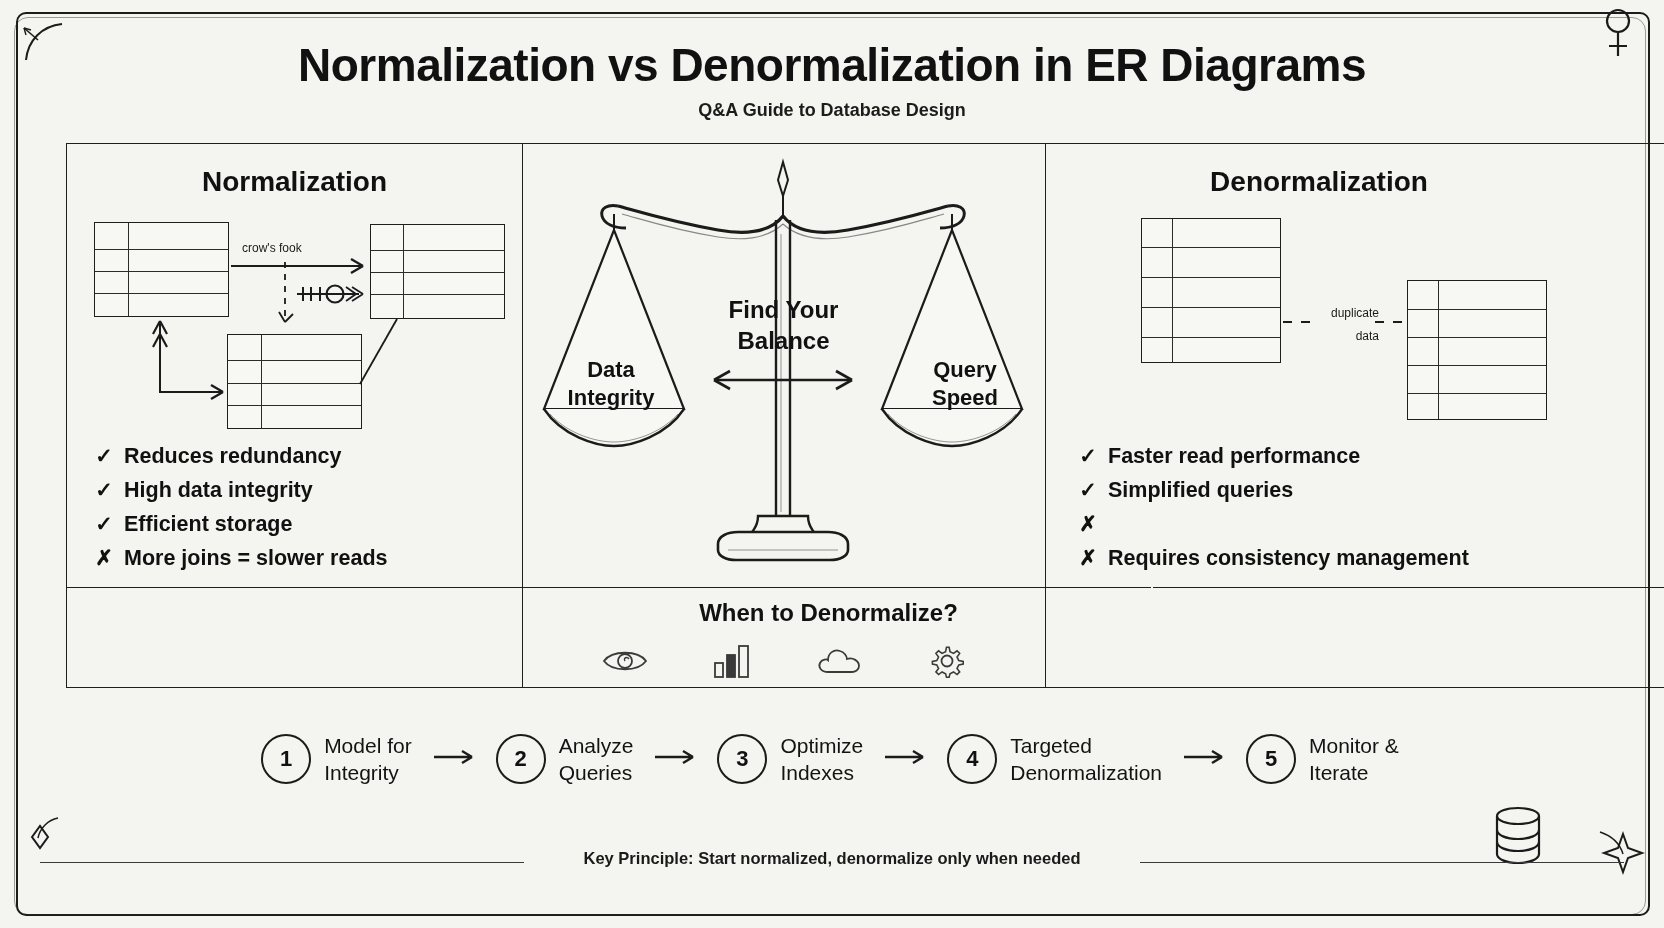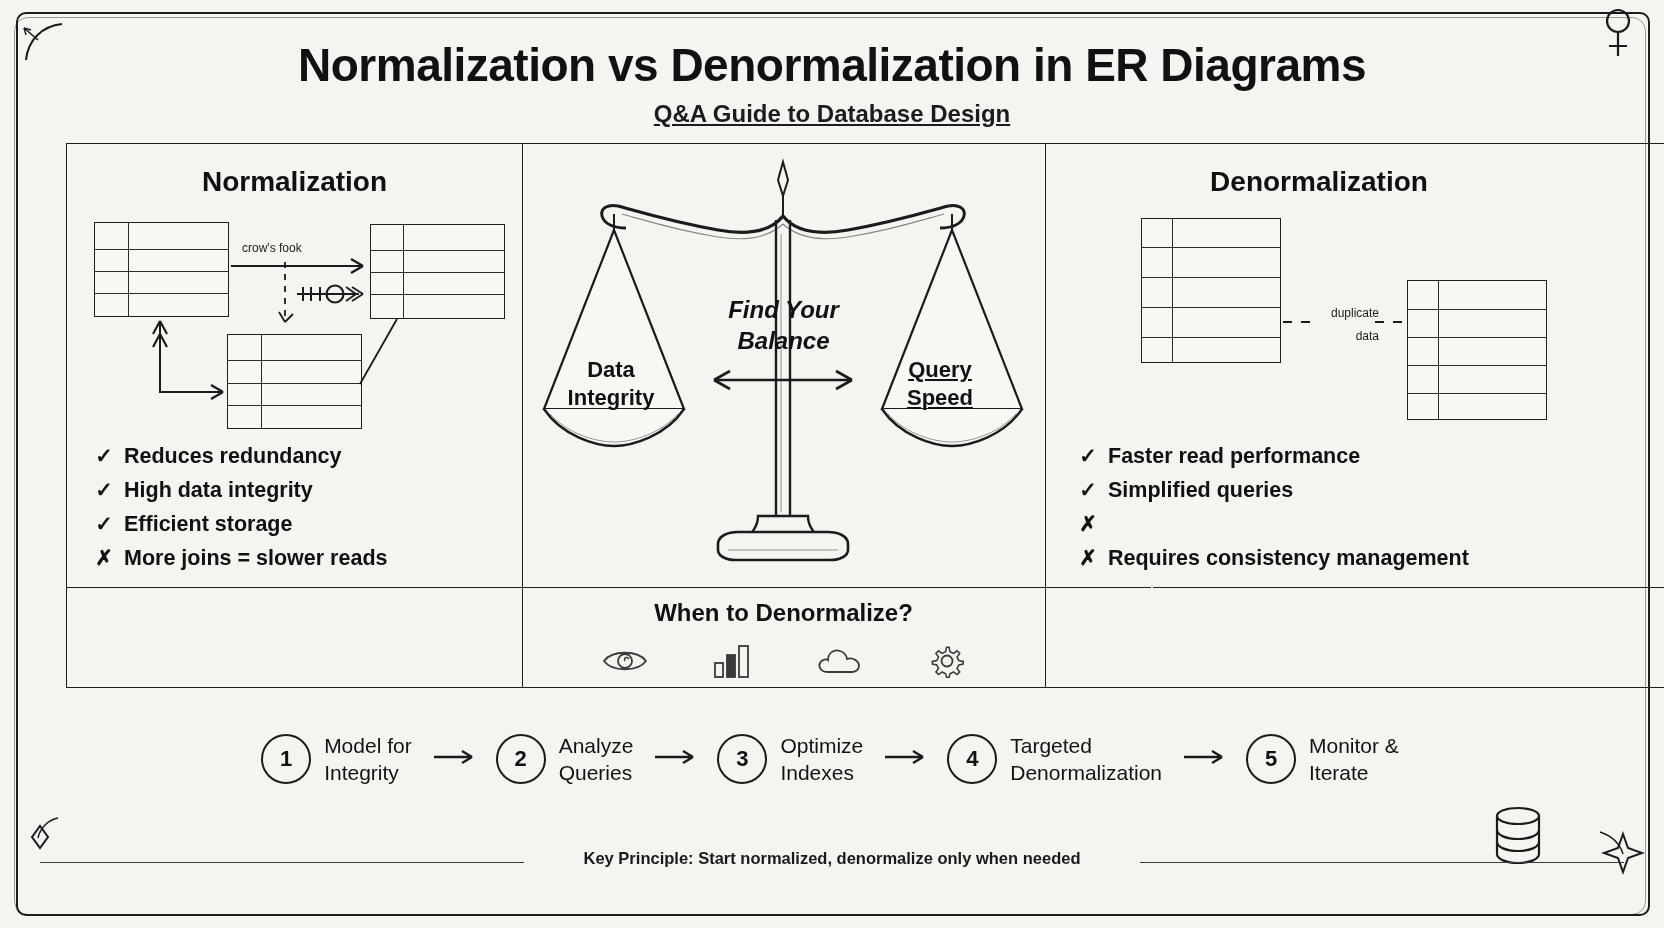--- a/index.html
+++ b/index.html
@@ -55,24 +55,23 @@
     font-size: 46px;
     font-weight: 700;
     letter-spacing: -0.5px;
     color: #111111;
   }
   .subtitle {
     position: absolute;
     left: 0; right: 0;
     top: 100px;
     text-align: center;
-    font-size: 24px;
+    font-size: 18px;
     font-weight: 700;
     color: #1c1c1c;
-    text-decoration: underline;
   }
 
   
   .main-box {
     position: absolute;
     left: 66px;
     top: 143px;
     width: 1636px;
     height: 545px;
     border: 1.6px solid #1f1f1f;
@@ -177,44 +176,44 @@
   .scale-wrap { position:absolute; left:0; top:0; width:523px; height:443px; }
   .find-balance {
     position: absolute;
     left: 0; right: 0;
     top: 150px;
     text-align: center;
     font-size: 24px;
     font-weight: 700;
     color: #111;
     line-height: 31px;
-    font-style: italic;
   }
   .pan-label {
     position: absolute;
     text-align: center;
     font-size: 22px;
     font-weight: 700;
     color: #111;
     line-height: 28px;
     width: 150px;
   }
   .pan-left  { left: 14px;  top: 212px; }
-  .pan-right { left: 343px; top: 212px; text-decoration: underline; }
+  .pan-right { left: 368px; top: 212px; }
 
   
   .when-title {
     position: absolute;
     left: 455px;
     width: 523px;
     top: 455px;
     text-align: center;
     font-size: 24px;
     font-weight: 700;
     color: #111;
+    padding-left: 45px;
   }
   .when-icons {
     position: absolute;
     left: 455px;
     width: 523px;
     top: 498px;
     display: flex;
     justify-content: center;
     gap: 64px;
     align-items: center;

